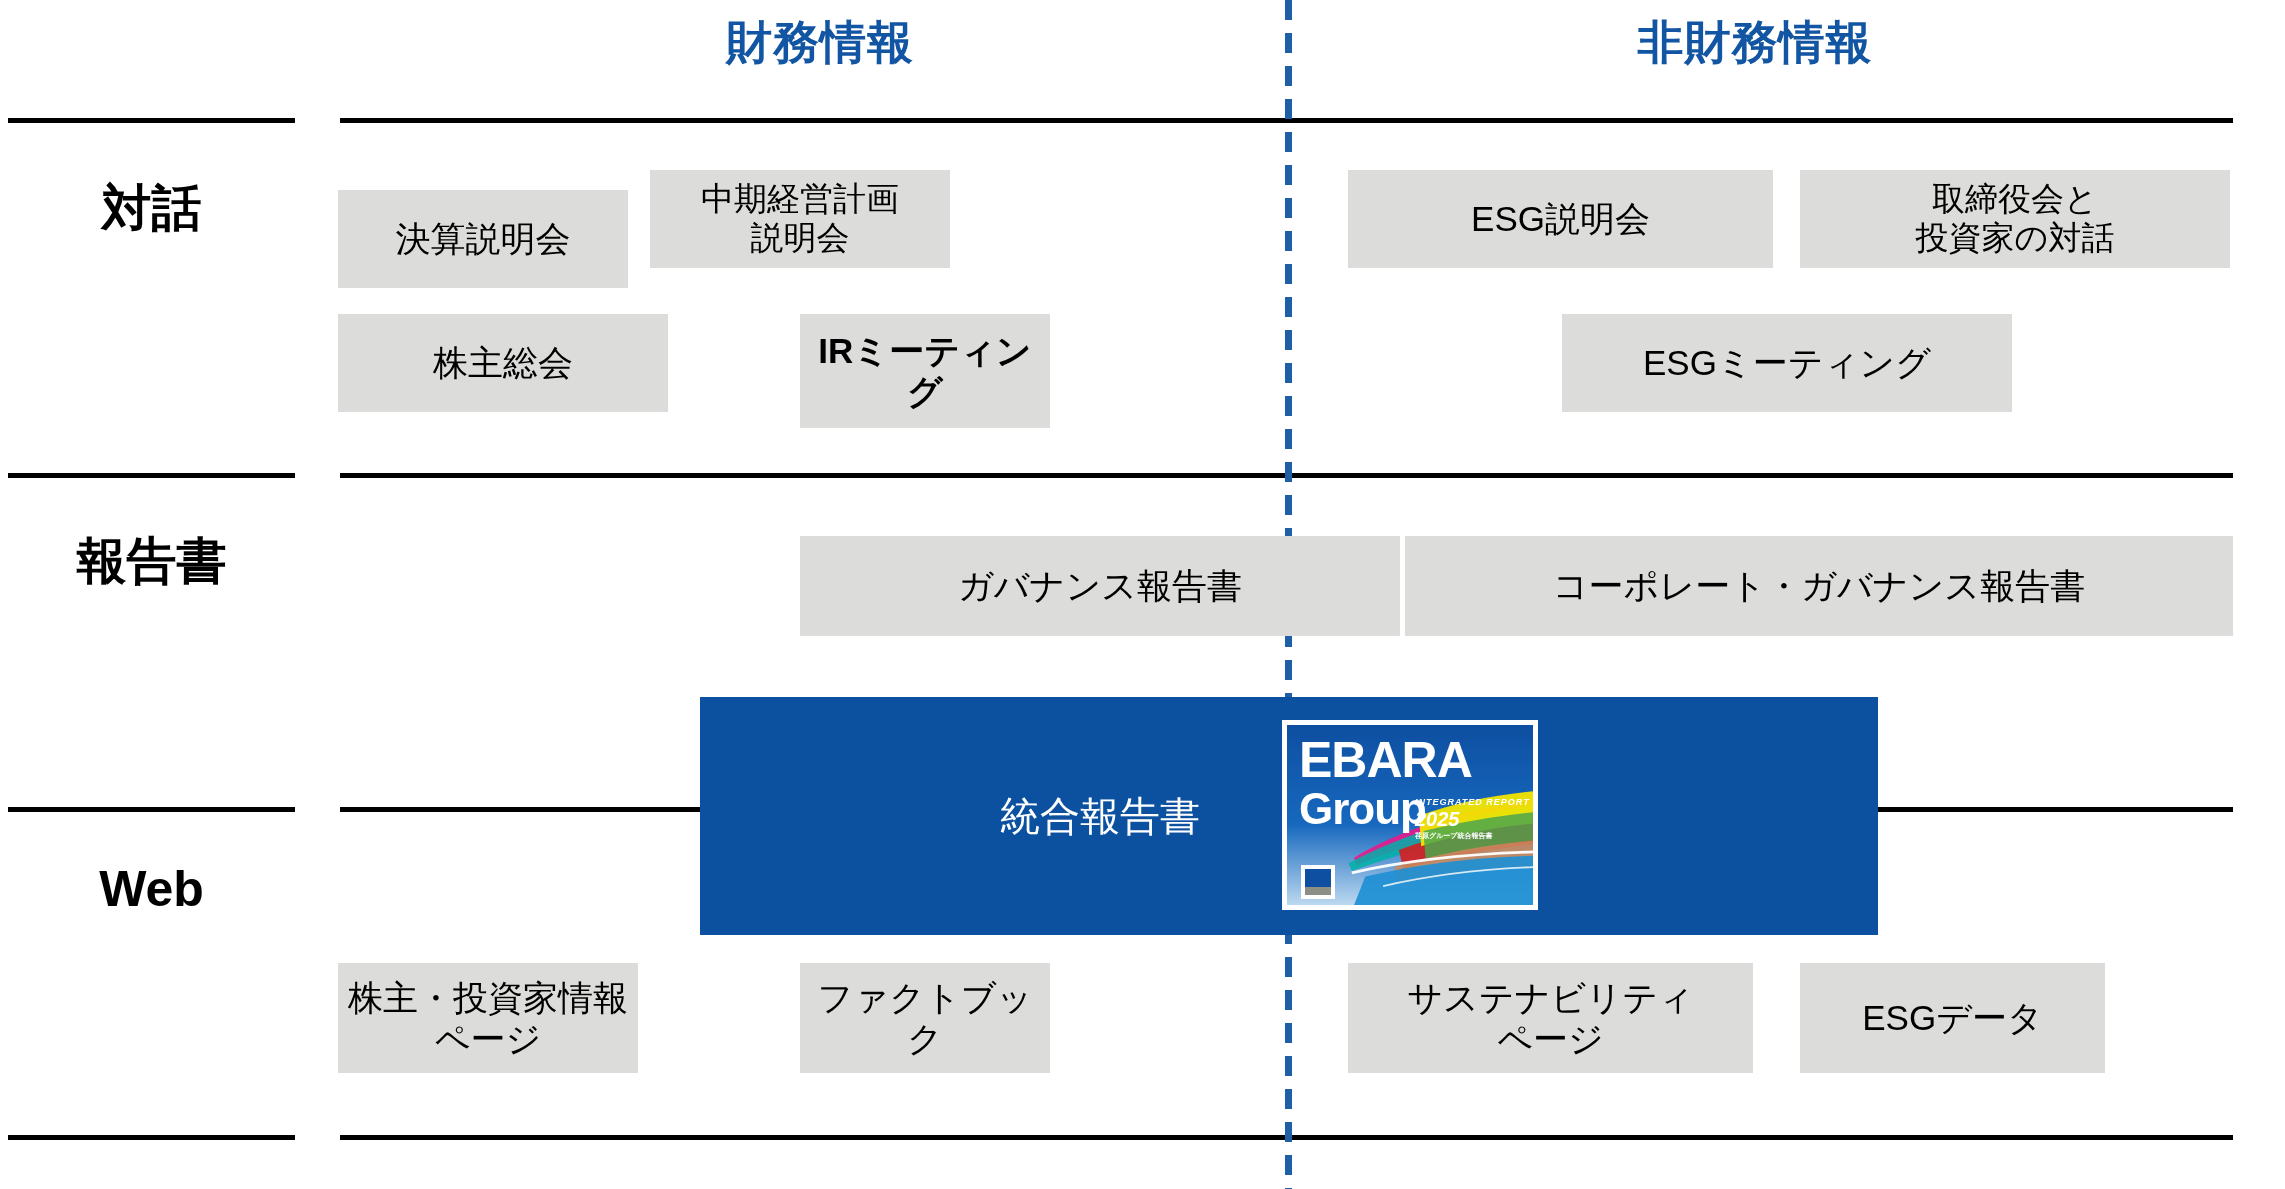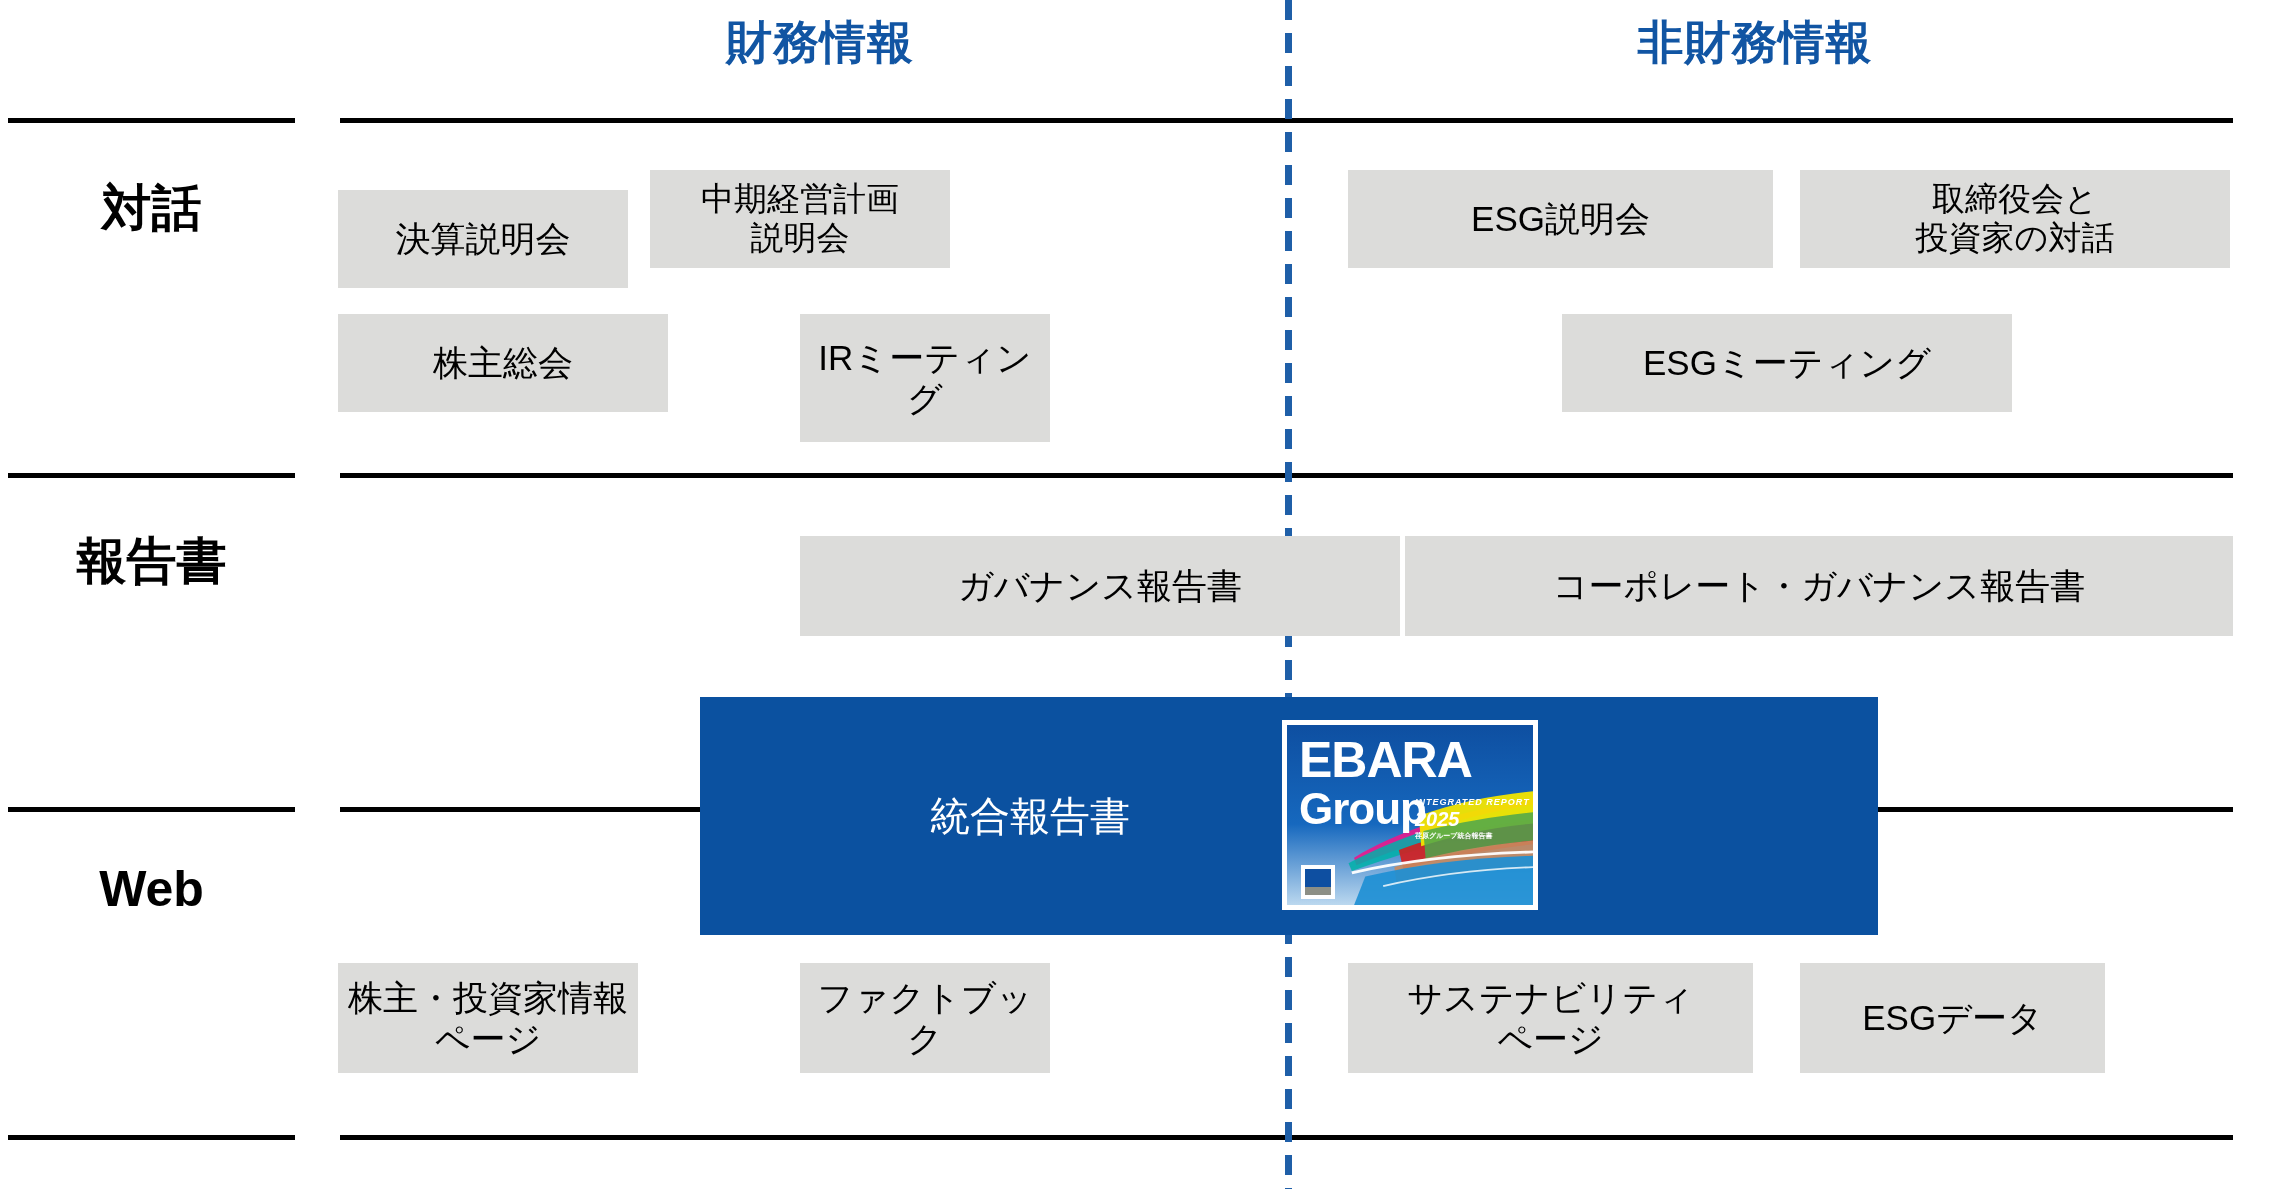--- a/index.html
+++ b/index.html
@@ -53,21 +53,21 @@
     padding:0 6px;box-sizing:border-box;white-space:pre-line;
   }
 
   
   .blue-band{
     position:absolute;left:700px;top:697px;width:1178px;height:238px;
     background:#0B51A0;
   }
   .blue-band-label{
     position:absolute;left:160px;top:92px;width:340px;
-    color:#ffffff;font-size:40px;font-weight:normal;text-align:center;
+    color:#ffffff;font-size:40px;font-weight:normal;text-align:right;
     white-space:nowrap;
   }
 
   
   .cover{
     position:absolute;left:582px;top:23px;width:256px;height:190px;
     border:5px solid #ffffff;box-sizing:border-box;
     background:linear-gradient(to bottom,#0E4FA1 0%,#1668BE 55%,#BBD8EF 100%);
     overflow:hidden;
   }
@@ -128,21 +128,21 @@
 
   <div class="row-label" id="lbl-dialogue">対話</div>
   <div class="row-label" id="lbl-report">報告書</div>
   <div class="row-label" id="lbl-web">Web</div>
 
   <div class="chip" style="left:338px;top:170px;width:290px;height:98px;margin-top:20px;">決算説明会</div>
   <div class="chip" style="left:650px;top:170px;width:300px;height:98px;font-size:33px;">中期経営計画
 説明会</div>
 
   <div class="chip" style="left:338px;top:314px;width:330px;height:98px;">株主総会</div>
-  <div class="chip" style="left:800px;top:314px;width:250px;height:128px;">IRミーティング</div>
+  <div class="chip" style="left:800px;top:314px;width:250px;height:114px;font-weight:bold;">IRミーティング</div>
 
   <div class="chip" style="left:1348px;top:170px;width:425px;height:98px;">ESG説明会</div>
   <div class="chip" style="left:1800px;top:170px;width:430px;height:98px;font-size:33px;">取締役会と
 投資家の対話</div>
 
   <div class="chip" style="left:1562px;top:314px;width:450px;height:98px;">ESGミーティング</div>
 
   <div class="chip" style="left:800px;top:536px;width:600px;height:100px;">ガバナンス報告書</div>
   <div class="chip" style="left:1405px;top:536px;width:828px;height:100px;">コーポレート・ガバナンス報告書</div>
 

